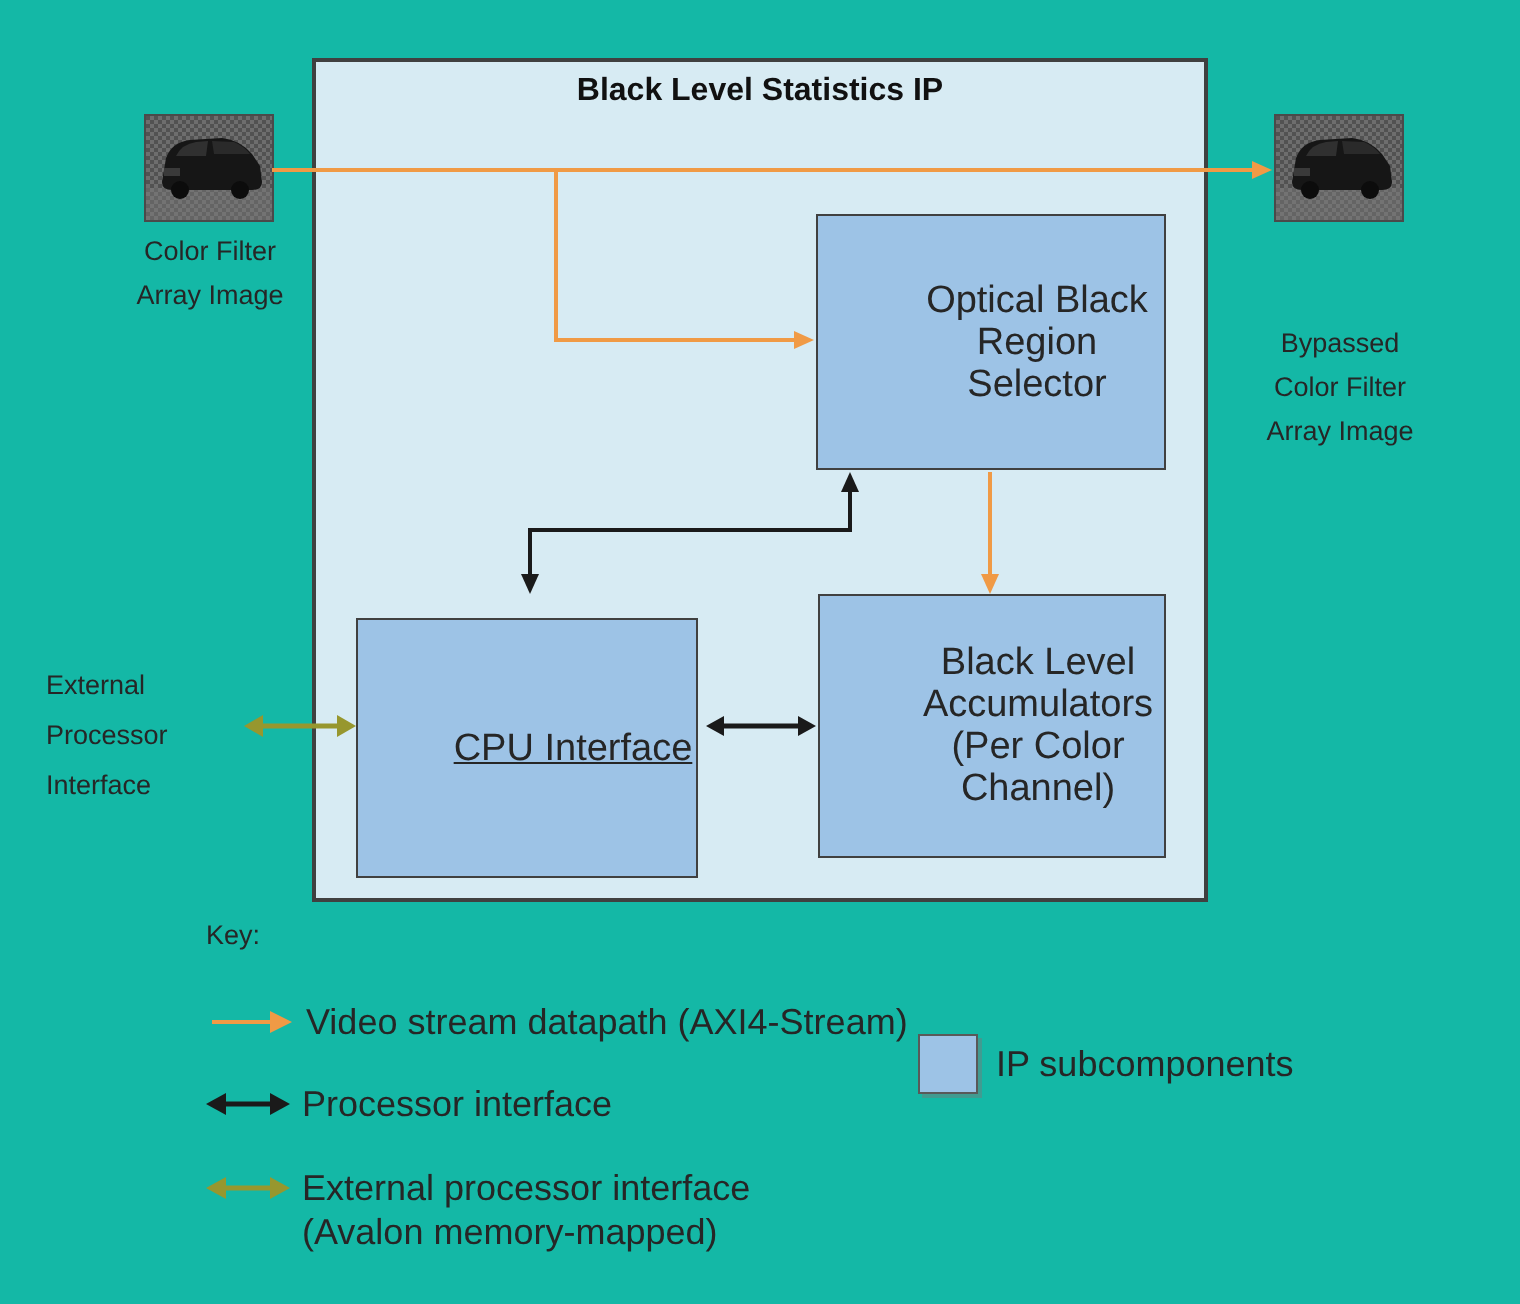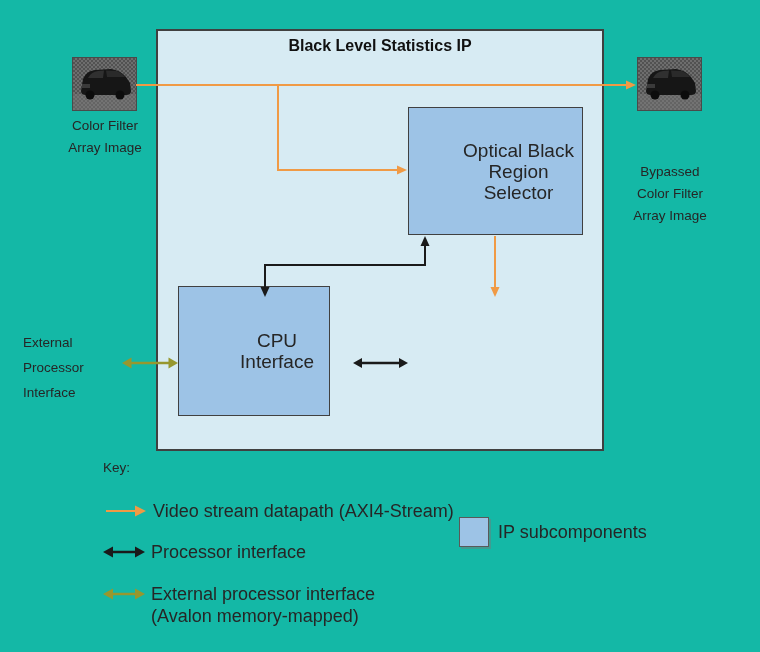--- a/index.html
+++ b/index.html
@@ -28,21 +28,21 @@
   .block{
     position:absolute;
     background:var(--block-fill);
     border:1.5px solid var(--block-border);
     box-sizing:border-box;
     display:flex;align-items:center;justify-content:center;
     text-align:center;font-size:19px;line-height:21px;padding-left:46px;
   }
   .preline{white-space:pre-line;}
   #block-optical{left:408px;top:107px;width:175px;height:128px;}
-  #block-cpu{left:178px;top:286px;width:152px;height:130px;}
+  #block-cpu{left:178px;top:309px;width:171px;height:130px;text-decoration:underline;}
   #block-accum{left:409px;top:297px;width:174px;height:132px;}
 
   .car{
     position:absolute;width:65px;height:54px;
     border:1px solid #4a4a4a;box-sizing:border-box;
   }
   #car-left{left:72px;top:57px;}
   #car-right{left:637px;top:57px;}
   .caption{
     position:absolute;text-align:center;font-size:13.5px;line-height:22px;
@@ -84,20 +84,23 @@
 <body>
 
 <div class="page">
 
   <div class="ip-container"></div>
   <div class="ip-title">Black Level Statistics IP</div>
 
   <div class="block preline" id="block-optical">Optical Black
 Region Selector</div>
   <div class="block preline" id="block-cpu">CPU Interface</div>
+  <div class="block preline" id="block-accum">Black Level
+Accumulators
+(Per Color Channel)</div>
 
   <div class="car" id="car-left">
     <svg width="63" height="52" viewBox="0 0 63 52">
       <defs>
         <pattern id="cfa1" width="4" height="4" patternUnits="userSpaceOnUse">
           <rect width="4" height="4" fill="#6e6e6e"></rect>
           <rect width="2" height="2" fill="#525252"></rect>
           <rect x="2" y="2" width="2" height="2" fill="#525252"></rect>
         </pattern>
       </defs>

